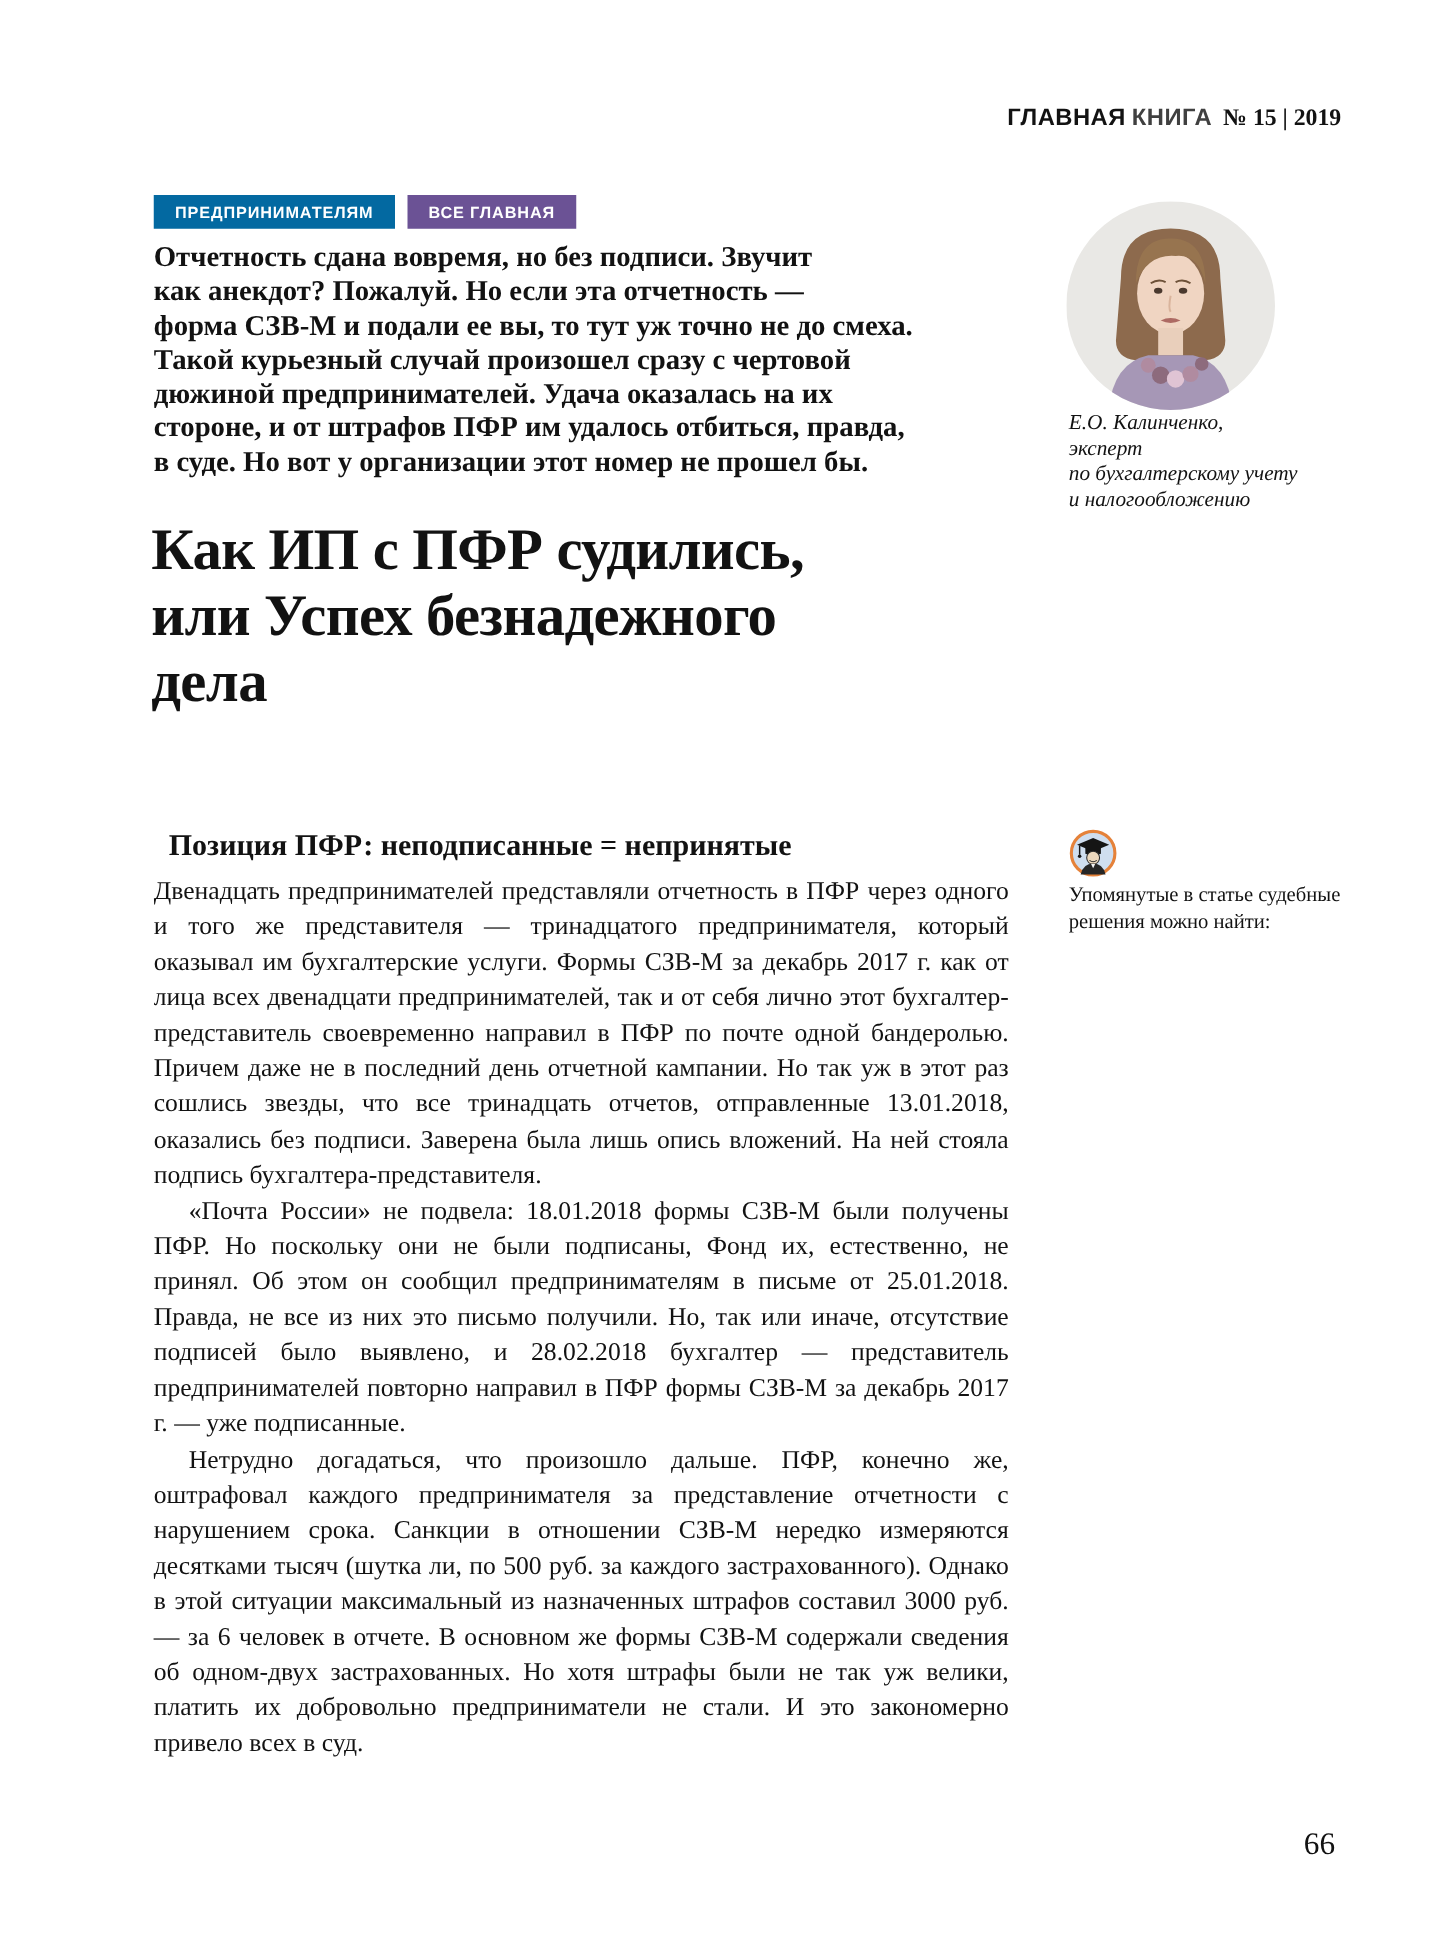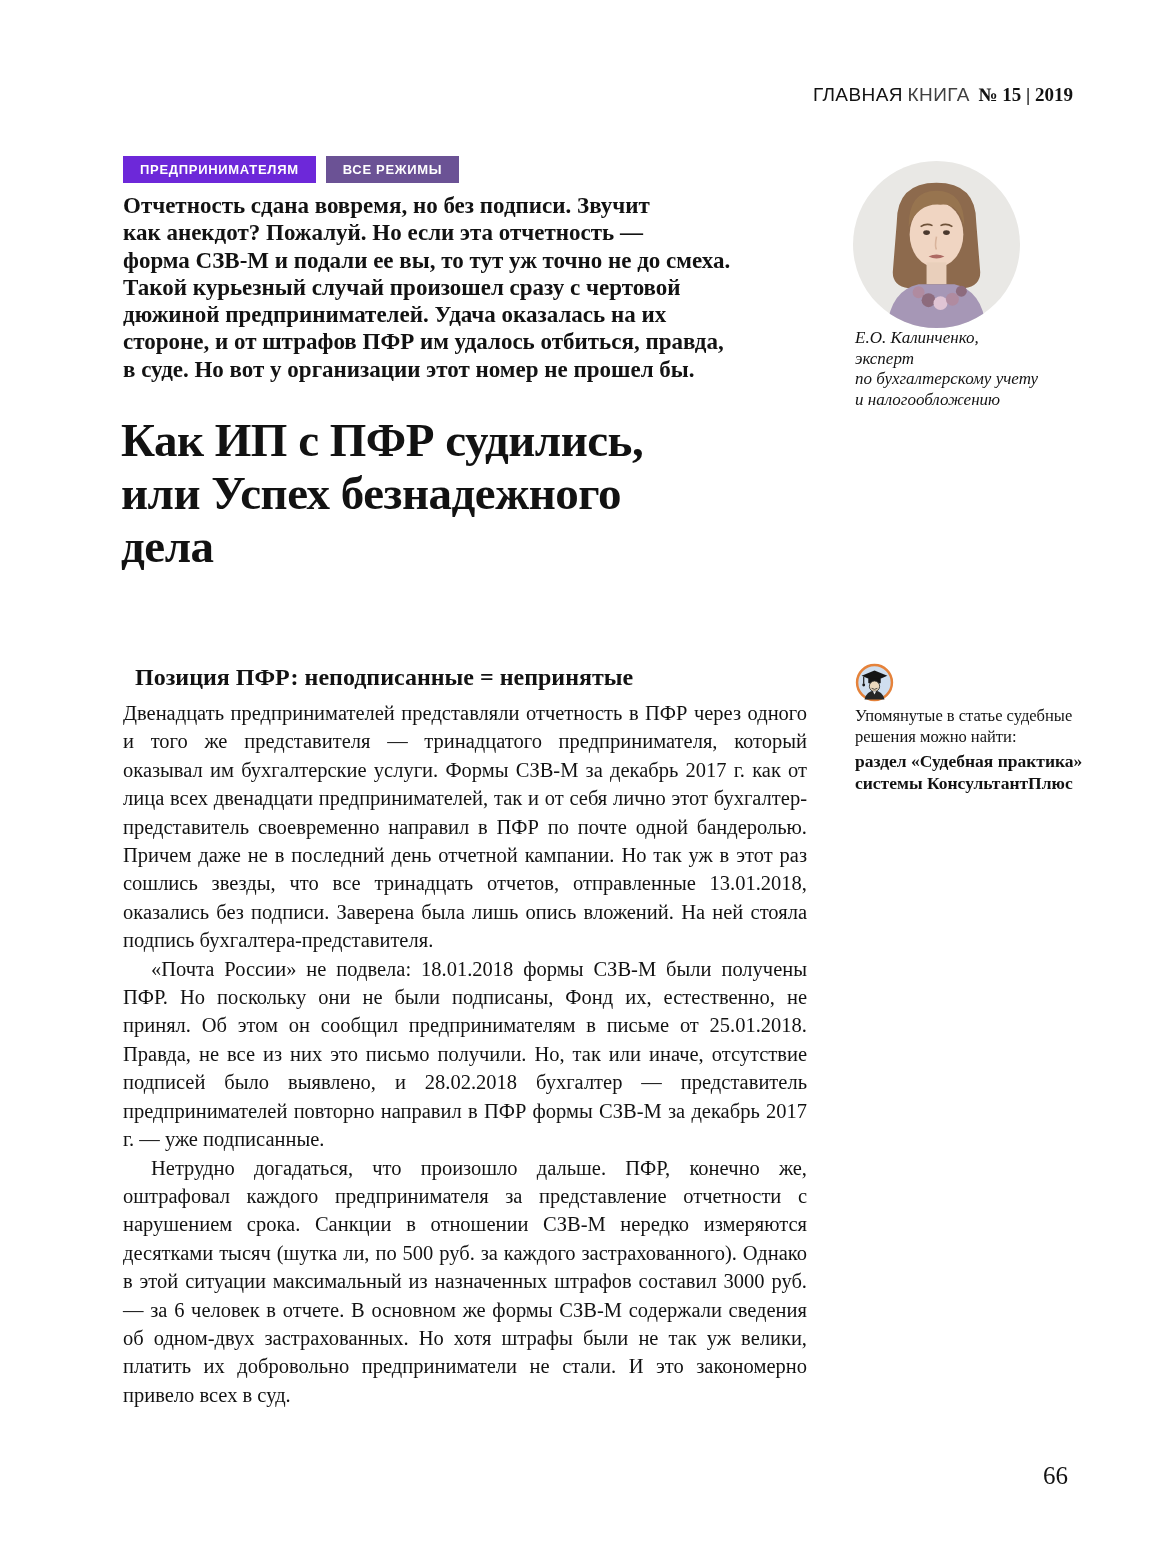--- a/index.html
+++ b/index.html
@@ -17,21 +17,21 @@
   .masthead {
     position: absolute;
     top: 85px;
     right: 90px;
     font-size: 19px;
     line-height: 20px;
     white-space: nowrap;
   }
   .brand-black, .brand-accent {
     font-family: "Liberation Sans", sans-serif;
-    font-weight: normal;
+    font-weight: bold;
     letter-spacing: 0.4px;
   }
   .brand-accent { color: #404040; }
   .issue {
     font-family: "Liberation Serif", serif;
     font-weight: bold;
     margin-left: 4px;
   }
 
   
@@ -46,21 +46,21 @@
     height: 27px;
     display: inline-flex;
     align-items: center;
     padding: 0 17px;
     color: #ffffff;
     font-family: "Liberation Sans", sans-serif;
     font-weight: bold;
     font-size: 13px;
     letter-spacing: 0.7px;
   }
-  .badge-red { background: #6d28d9; }
+  .badge-red { background: #0369a1; }
   .badge-purple { background: #6b5295; }
 
   
   .lead {
     position: absolute;
     left: 123px;
     top: 192px;
     width: 710px;
     margin: 0;
     font-weight: bold;
@@ -170,21 +170,21 @@
 <div class="page">
 
   <div class="masthead">
     <span class="brand-black">ГЛАВНАЯ</span>
     <span class="brand-accent">КНИГА</span>
     <span class="issue">№ 15 | 2019</span>
   </div>
 
   <div class="badges">
     <span class="badge badge-red">ПРЕДПРИНИМАТЕЛЯМ</span>
-    <span class="badge badge-purple">ВСЕ РЕЖИМЫ</span>
+    <span class="badge badge-purple">ВСЕ ГЛАВНАЯ</span>
   </div>
 
   <p class="lead">Отчетность сдана вовремя, но без подписи. Звучит
 как анекдот? Пожалуй. Но если эта отчетность —
 форма СЗВ-М и подали ее вы, то тут уж точно не до смеха.
 Такой курьезный случай произошел сразу с чертовой
 дюжиной предпринимателей. Удача оказалась на их
 стороне, и от штрафов ПФР им удалось отбиться, правда,
 в суде. Но вот у организации этот номер не прошел бы.</p>
 
@@ -255,18 +255,16 @@
 
       <ellipse cx="23.5" cy="28" rx="6.2" ry="6.4" fill="#ecd8bd" stroke="#2a2a2a" stroke-width="1"></ellipse>
       <path d="M20 30.5 Q23.5 33 27 30.5" stroke="#2a2a2a" stroke-width="1" fill="none"></path>
 
       <path d="M11.5 44 Q14 33.5 23.5 33.5 Q33 33.5 35.5 44 Z" fill="#262626"></path>
       <polygon points="21.5,34 23.5,38 25.5,34" fill="#f3f3f3"></polygon>
     </svg>
   </div>
   <p class="note-text">Упомянутые в статье судебные
 решения можно найти:</p>
-  <p class="note-bold">раздел «Судебная практика»
-системы КонсультантПлюс</p>
 
   <div class="page-number">66</div>
 
 </div>
 
 </body></html>

